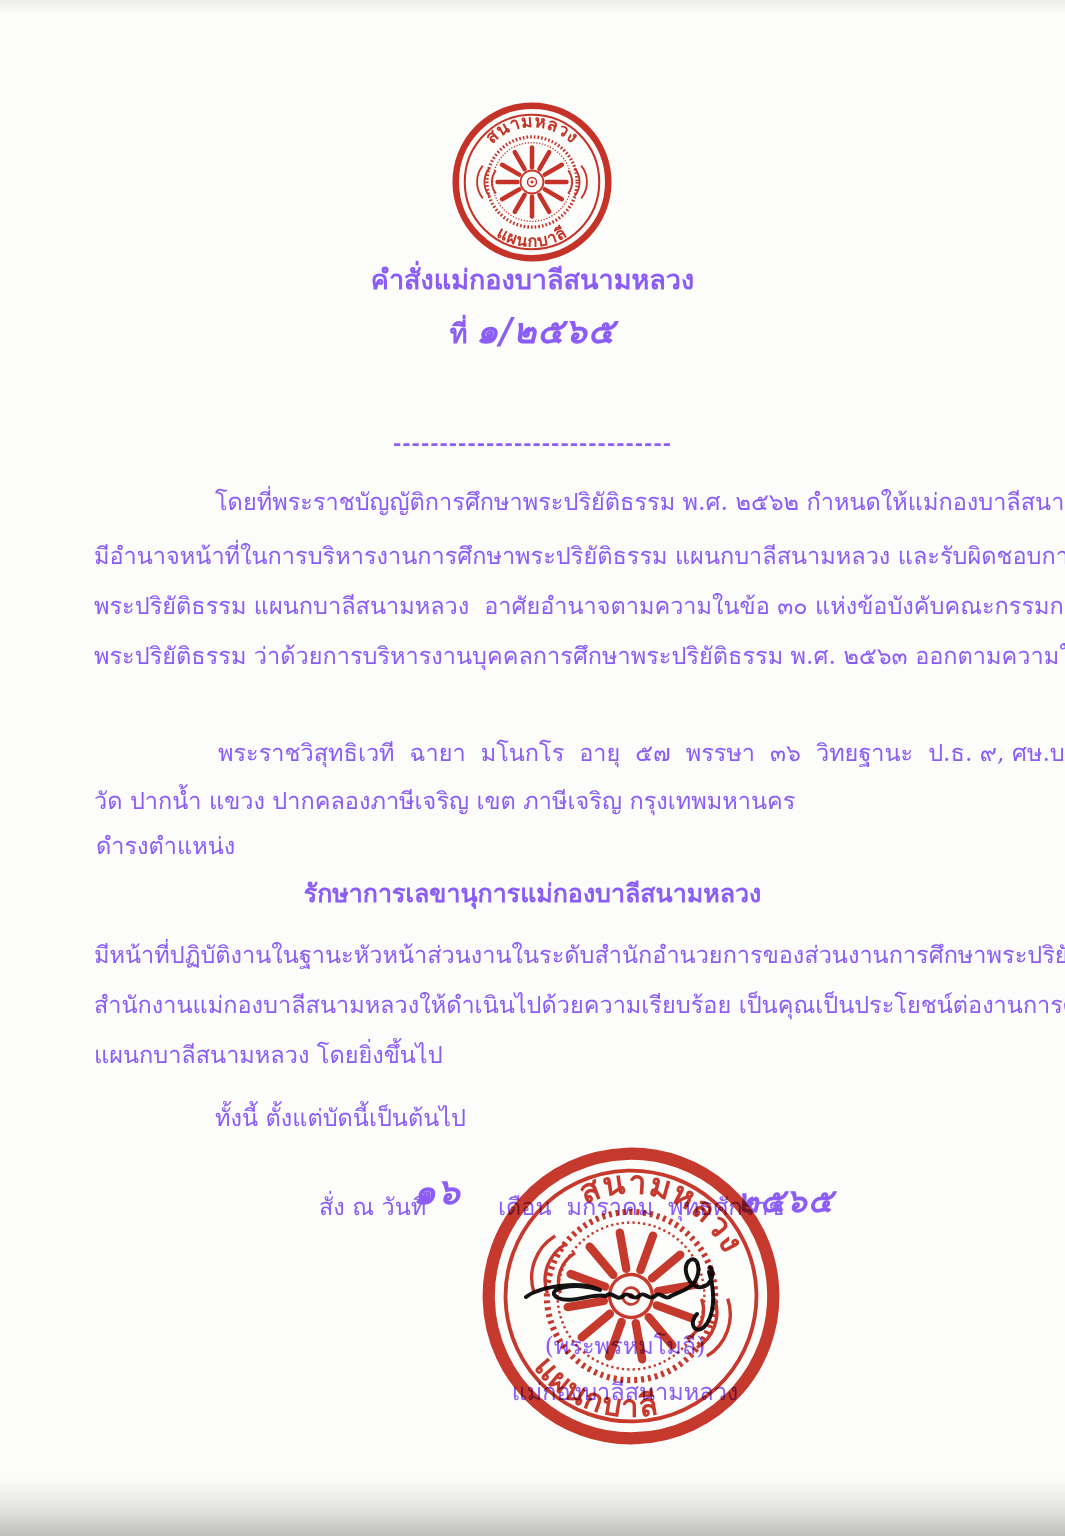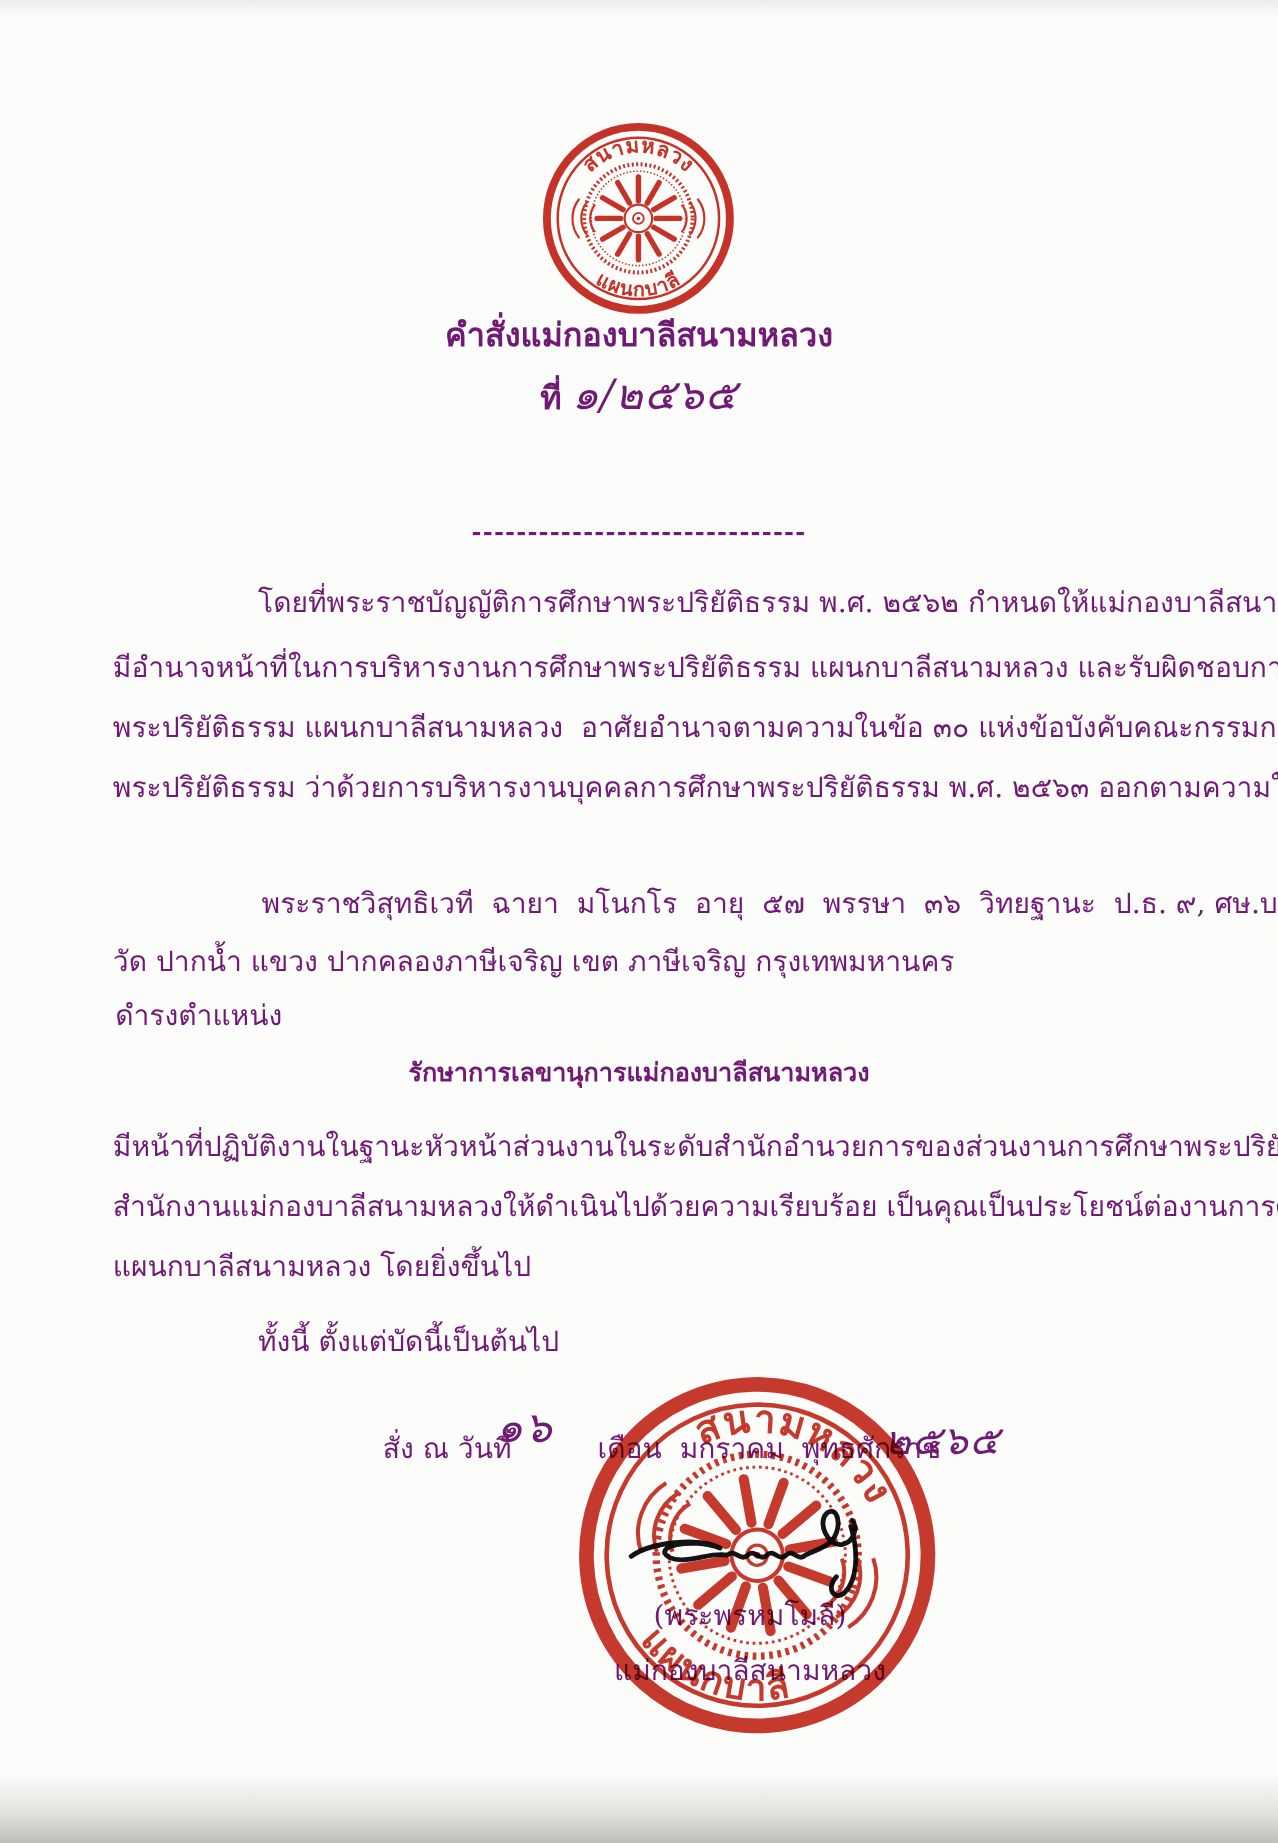--- a/index.html
+++ b/index.html
@@ -10,25 +10,25 @@
     background:#fcfcfa;
     overflow:hidden;
     font-family:"DejaVu Serif","Liberation Serif",serif;
     color:#1b1b1b;
   }
   .line{
     position:absolute;
     white-space:pre;
     font-size:23.5px;
     line-height:1.3;
-    color:#701a75;
+    color:#8b5cf6;
   }
   .center{left:0;right:0;text-align:center;}
   .bold{font-weight:bold;}
-  .hand{font-style:italic;font-weight:normal;letter-spacing:1px;text-align:right;}
+  .hand{font-style:italic;font-weight:bold;letter-spacing:1px;text-align:right;}
   .seal-wrap{position:absolute;mix-blend-mode:multiply;}
   .stamp-rot{transform:rotate(20deg);opacity:.92;}
   .seal-top-wrap{opacity:.95;}
   .sig{position:absolute;mix-blend-mode:multiply;z-index:7;}
   .divider{letter-spacing:1px;font-weight:bold;font-size:20px;}
   .scan-shadow{
     position:absolute;left:0;right:0;bottom:0;height:58px;
     background:linear-gradient(to bottom, rgba(110,110,102,0) 0%, rgba(110,110,102,.18) 55%, rgba(95,95,88,.4) 100%);
   }
   .scan-top{
@@ -99,21 +99,21 @@
 
   <div class="line" style="left:215px;top:487px;">โดยที่พระราชบัญญัติการศึกษาพระปริยัติธรรม พ.ศ. ๒๕๖๒ กำหนดให้แม่กองบาลีสนามหลวง</div>
   <div class="line" style="left:94px;top:541px;">มีอำนาจหน้าที่ในการบริหารงานการศึกษาพระปริยัติธรรม แผนกบาลีสนามหลวง และรับผิดชอบการจัดการศึกษา</div>
   <div class="line" style="left:94px;top:591px;">พระปริยัติธรรม แผนกบาลีสนามหลวง  อาศัยอำนาจตามความในข้อ ๓๐ แห่งข้อบังคับคณะกรรมการการศึกษา</div>
   <div class="line" style="left:94px;top:641px;">พระปริยัติธรรม ว่าด้วยการบริหารงานบุคคลการศึกษาพระปริยัติธรรม พ.ศ. ๒๕๖๓ ออกตามความในพระราชบัญญัติ</div>
 
   <div class="line" style="left:218px;top:738px;">พระราชวิสุทธิเวที  ฉายา  มโนกโร  อายุ  ๕๗  พรรษา  ๓๖  วิทยฐานะ  ป.ธ. ๙, ศษ.บ.</div>
   <div class="line" style="left:94px;top:786px;">วัด ปากน้ำ แขวง ปากคลองภาษีเจริญ เขต ภาษีเจริญ กรุงเทพมหานคร</div>
   <div class="line" style="left:96px;top:831px;">ดำรงตำแหน่ง</div>
 
-  <div class="line center bold" style="top:880px;font-size:21px;">รักษาการเลขานุการแม่กองบาลีสนามหลวง</div>
+  <div class="line center bold" style="top:880px;font-size:25px;font-family:Liberation Mono, monospace;">รักษาการเลขานุการแม่กองบาลีสนามหลวง</div>
 
   <div class="line" style="left:94px;top:940px;">มีหน้าที่ปฏิบัติงานในฐานะหัวหน้าส่วนงานในระดับสำนักอำนวยการของส่วนงานการศึกษาพระปริยัติธรรมประจำ</div>
   <div class="line" style="left:94px;top:990px;">สำนักงานแม่กองบาลีสนามหลวงให้ดำเนินไปด้วยความเรียบร้อย เป็นคุณเป็นประโยชน์ต่องานการศึกษาพระปริยัติธรรม</div>
   <div class="line" style="left:215px;top:1103px;">ทั้งนี้ ตั้งแต่บัดนี้เป็นต้นไป</div>
 
   <div class="line" style="left:94px;top:1040px;">แผนกบาลีสนามหลวง โดยยิ่งขึ้นไป</div>
 
   <div class="line" style="left:319px;top:1192px;">สั่ง ณ วันที่</div>
   <div class="line hand" style="left:413px;top:1168px;font-size:36px;">๑๖</div>
   <div class="line" style="left:498px;top:1192px;">เดือน  มกราคม  พุทธศักราช</div>

